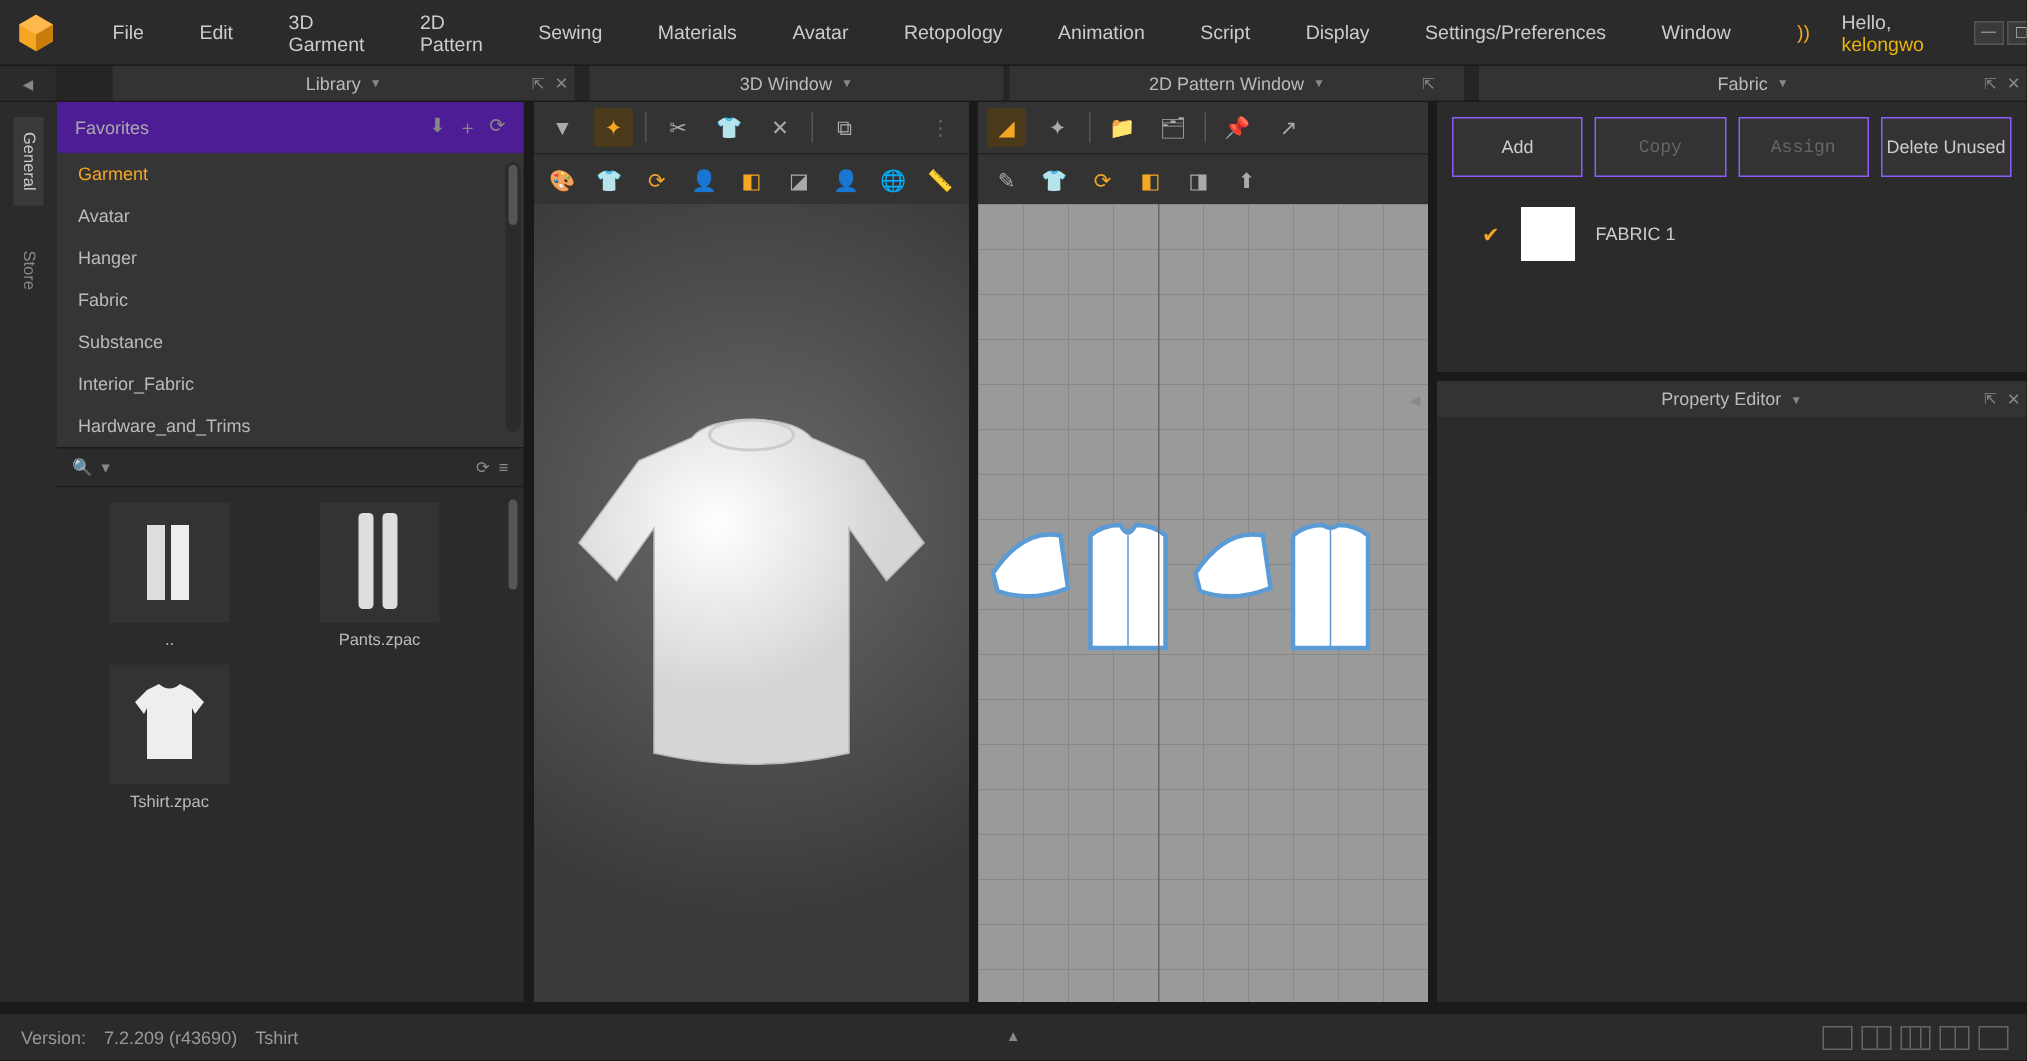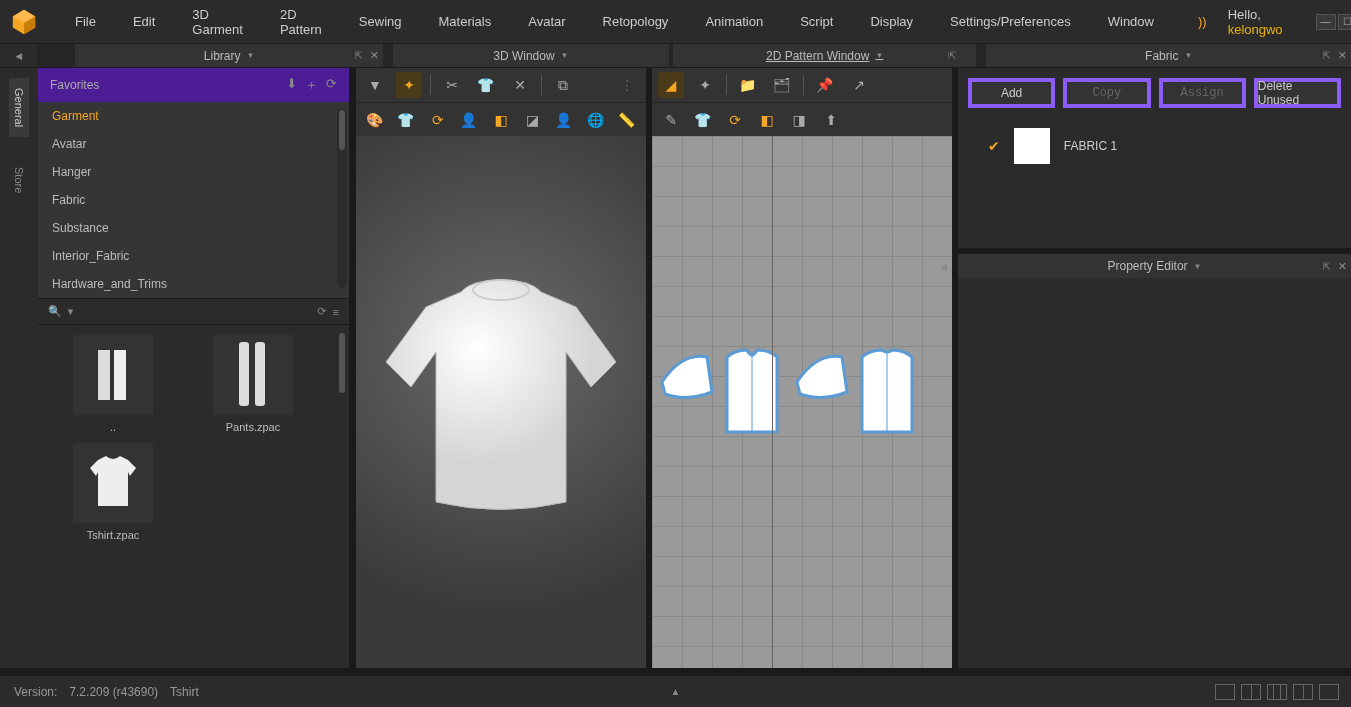--- a/index.html
+++ b/index.html
@@ -14,21 +14,21 @@
 .hello { color: #ccc; font-size: 13px; margin-right: 8px; }
 .hello .user { color: #eab308; }
 .win-controls { display: flex; gap: 2px; margin-left: 8px; }
 .win-btn { width: 20px; height: 16px; background: #3a3a3a; border: 1px solid #555; display: flex; align-items: center; justify-content: center; color: #aaa; font-size: 10px; cursor: pointer; }
 
 
 .panel-headers { height: 24px; background: #252525; display: flex; border-bottom: 1px solid #1a1a1a; }
 .panel-tab { background: #333; padding: 3px 12px; color: #bbb; font-size: 12px; display: flex; align-items: center; gap: 6px; position: relative; }
 .panel-tab.lib { width: 312px; justify-content: center; margin-left: 38px; }
 .panel-tab.w3d { width: 280px; justify-content: center; margin-left: 10px; }
-.panel-tab.w2d { width: 308px; justify-content: center; margin-left: 4px; text-decoration: underline; }
+.panel-tab.w2d { width: 308px; justify-content: center; margin-left: 4px; }
 .panel-tab.fabric { width: 370px; justify-content: center; margin-left: 10px; }
 .panel-tab .dd { font-size: 8px; color: #888; }
 .panel-tab .pop { position: absolute; right: 20px; font-size: 10px; color: #888; }
 .panel-tab .close { position: absolute; right: 4px; font-size: 11px; color: #888; }
 
 
 .main { display: flex; height: 600px; }
 
 
 .side-tabs { width: 38px; background: #2b2b2b; display: flex; flex-direction: column; align-items: center; padding-top: 10px; gap: 20px; }
@@ -68,21 +68,21 @@
 .viewport2d { width: 300px; background: #2b2b2b; margin-left: 6px; display: flex; flex-direction: column; }
 .toolbar2d { height: 34px; background: #333; display: flex; align-items: center; padding: 0 6px; gap: 8px; }
 .toolbar2d .tbtn.active { background: #4a3a1a; color: #f5a623; }
 .viewarea2d { flex: 1; background: #9a9a9a; background-image: linear-gradient(#888 1px, transparent 1px), linear-gradient(90deg, #888 1px, transparent 1px); background-size: 30px 30px; display: flex; align-items: center; justify-content: center; position: relative; }
 .viewarea2d .centerline { position: absolute; left: 40%; top: 0; bottom: 0; width: 1px; background: #666; }
 
 
 .right-col { flex: 1; display: flex; flex-direction: column; margin-left: 6px; }
 .fabric-panel { height: 180px; background: #2b2b2b; padding: 10px; }
 .fab-buttons { display: flex; gap: 8px; }
-.fab-btn { flex: 1; height: 30px; background: #333; border: 4px solid #8b5cf6; color: #ccc; display: flex; align-items: center; justify-content: center; cursor: pointer; font-size: 12px; }
+.fab-btn { flex: 1; height: 40px; background: #333; border: 1px solid #8b5cf6; color: #ccc; display: flex; align-items: center; justify-content: center; cursor: pointer; font-size: 12px; }
 .fab-btn.disabled { color: #666; font-family: Liberation Mono, monospace; }
 .fabric-list { margin-top: 20px; padding: 0 20px; }
 .fabric-item { display: flex; align-items: center; gap: 14px; }
 .fabric-check { color: #f5a623; font-size: 14px; }
 .fabric-swatch { width: 36px; height: 36px; background: #fff; }
 .fabric-name { color: #ccc; font-size: 12px; }
 
 .prop-header { height: 24px; background: #333; display: flex; align-items: center; justify-content: center; color: #bbb; font-size: 12px; position: relative; margin-top: 6px; }
 .prop-header .dd { font-size: 8px; color: #888; margin-left: 6px; }
 .prop-header .pop { position: absolute; right: 20px; font-size: 10px; color: #888; }

